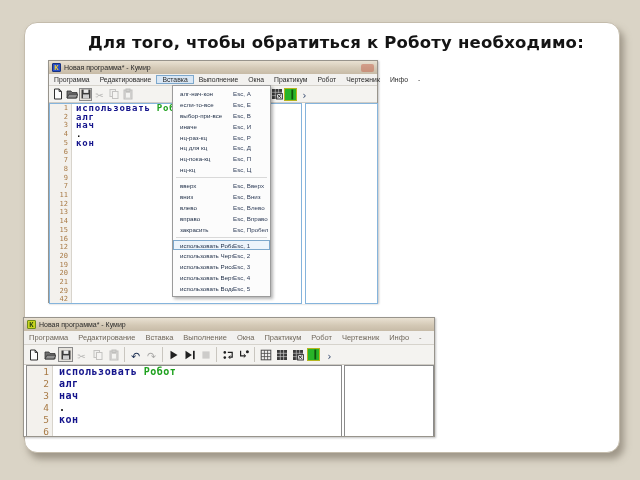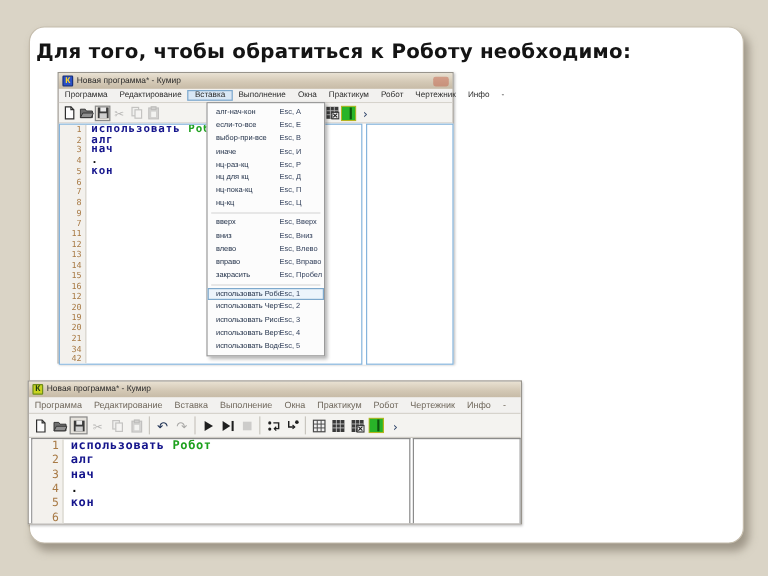--- a/index.html
+++ b/index.html
@@ -5,21 +5,21 @@
   :root{
     --slide-bg:#dad4c6; --card-bg:#ffffff; --kw:#14148c; --green:#1ea11e;
     --lnum:#a87a45; --frame:#85b4dc; --selbg:#d9e7f5; --selbd:#7da8cc;
   }
   *{margin:0;padding:0;box-sizing:border-box;}
   html,body{width:640px;height:480px;}
   body{background:var(--slide-bg);font-family:"Liberation Sans",sans-serif;position:relative;overflow:hidden;}
   #stage{position:absolute;inset:0;}
   .card{position:absolute;left:24px;top:22px;width:596px;height:431px;background:var(--card-bg);
         border:1px solid #c4bcac;border-radius:13px;box-shadow:4px 6px 7px rgba(110,100,85,.55);}
-  .slide-title{position:absolute;left:30px;top:33px;width:584px;text-align:left;
+  .slide-title{position:absolute;left:44px;top:33px;width:584px;text-align:center;
         font-family:"DejaVu Sans",sans-serif;font-weight:bold;font-size:16.5px;color:#141414;letter-spacing:.2px;}
 
   
   .win{position:absolute;background:#f2f1ee;border:1px solid #98948c;box-shadow:1px 1px 2px rgba(0,0,0,.25);}
   .titlebar{height:13px;display:flex;align-items:center;gap:3px;padding:0 3px;
         background:linear-gradient(180deg,#e9e1d2 0%,#d4c9b6 55%,#c7bba7 100%);border-bottom:1px solid #a39а8c;position:relative;}
   .appicon{width:9px;height:9px;border-radius:1px;display:flex;align-items:center;justify-content:center;
         font-size:7px;font-weight:bold;line-height:1;flex:none;}
   .appicon.blue{background:#2a50c8;color:#ffd928;border:1px solid #16307e;}
   .appicon.green{background:#c8d41f;color:#1c3a10;border:1px solid #6e8c1a;}
@@ -233,21 +233,21 @@
             <div class="lnum">12</div>
             <div class="lnum">13</div>
             <div class="lnum">14</div>
             <div class="lnum">15</div>
             <div class="lnum">16</div>
             <div class="lnum">12</div>
             <div class="lnum">20</div>
             <div class="lnum">19</div>
             <div class="lnum">20</div>
             <div class="lnum">21</div>
-            <div class="lnum">34</div>
+            <div class="lnum">29</div>
             <div class="lnum">42</div>
           </div>
         <div class="code" id="top-code">
             <div class="code-line"><span class="tok-kw">использовать </span><span class="tok-robot">Робот</span></div>
             <div class="code-line"><span class="tok-kw">алг</span></div>
             <div class="code-line"><span class="tok-kw">нач</span></div>
             <div class="code-line"><span class="tok-plain"> .</span></div>
             <div class="code-line"><span class="tok-kw">кон</span></div>
           </div>
       </div>

